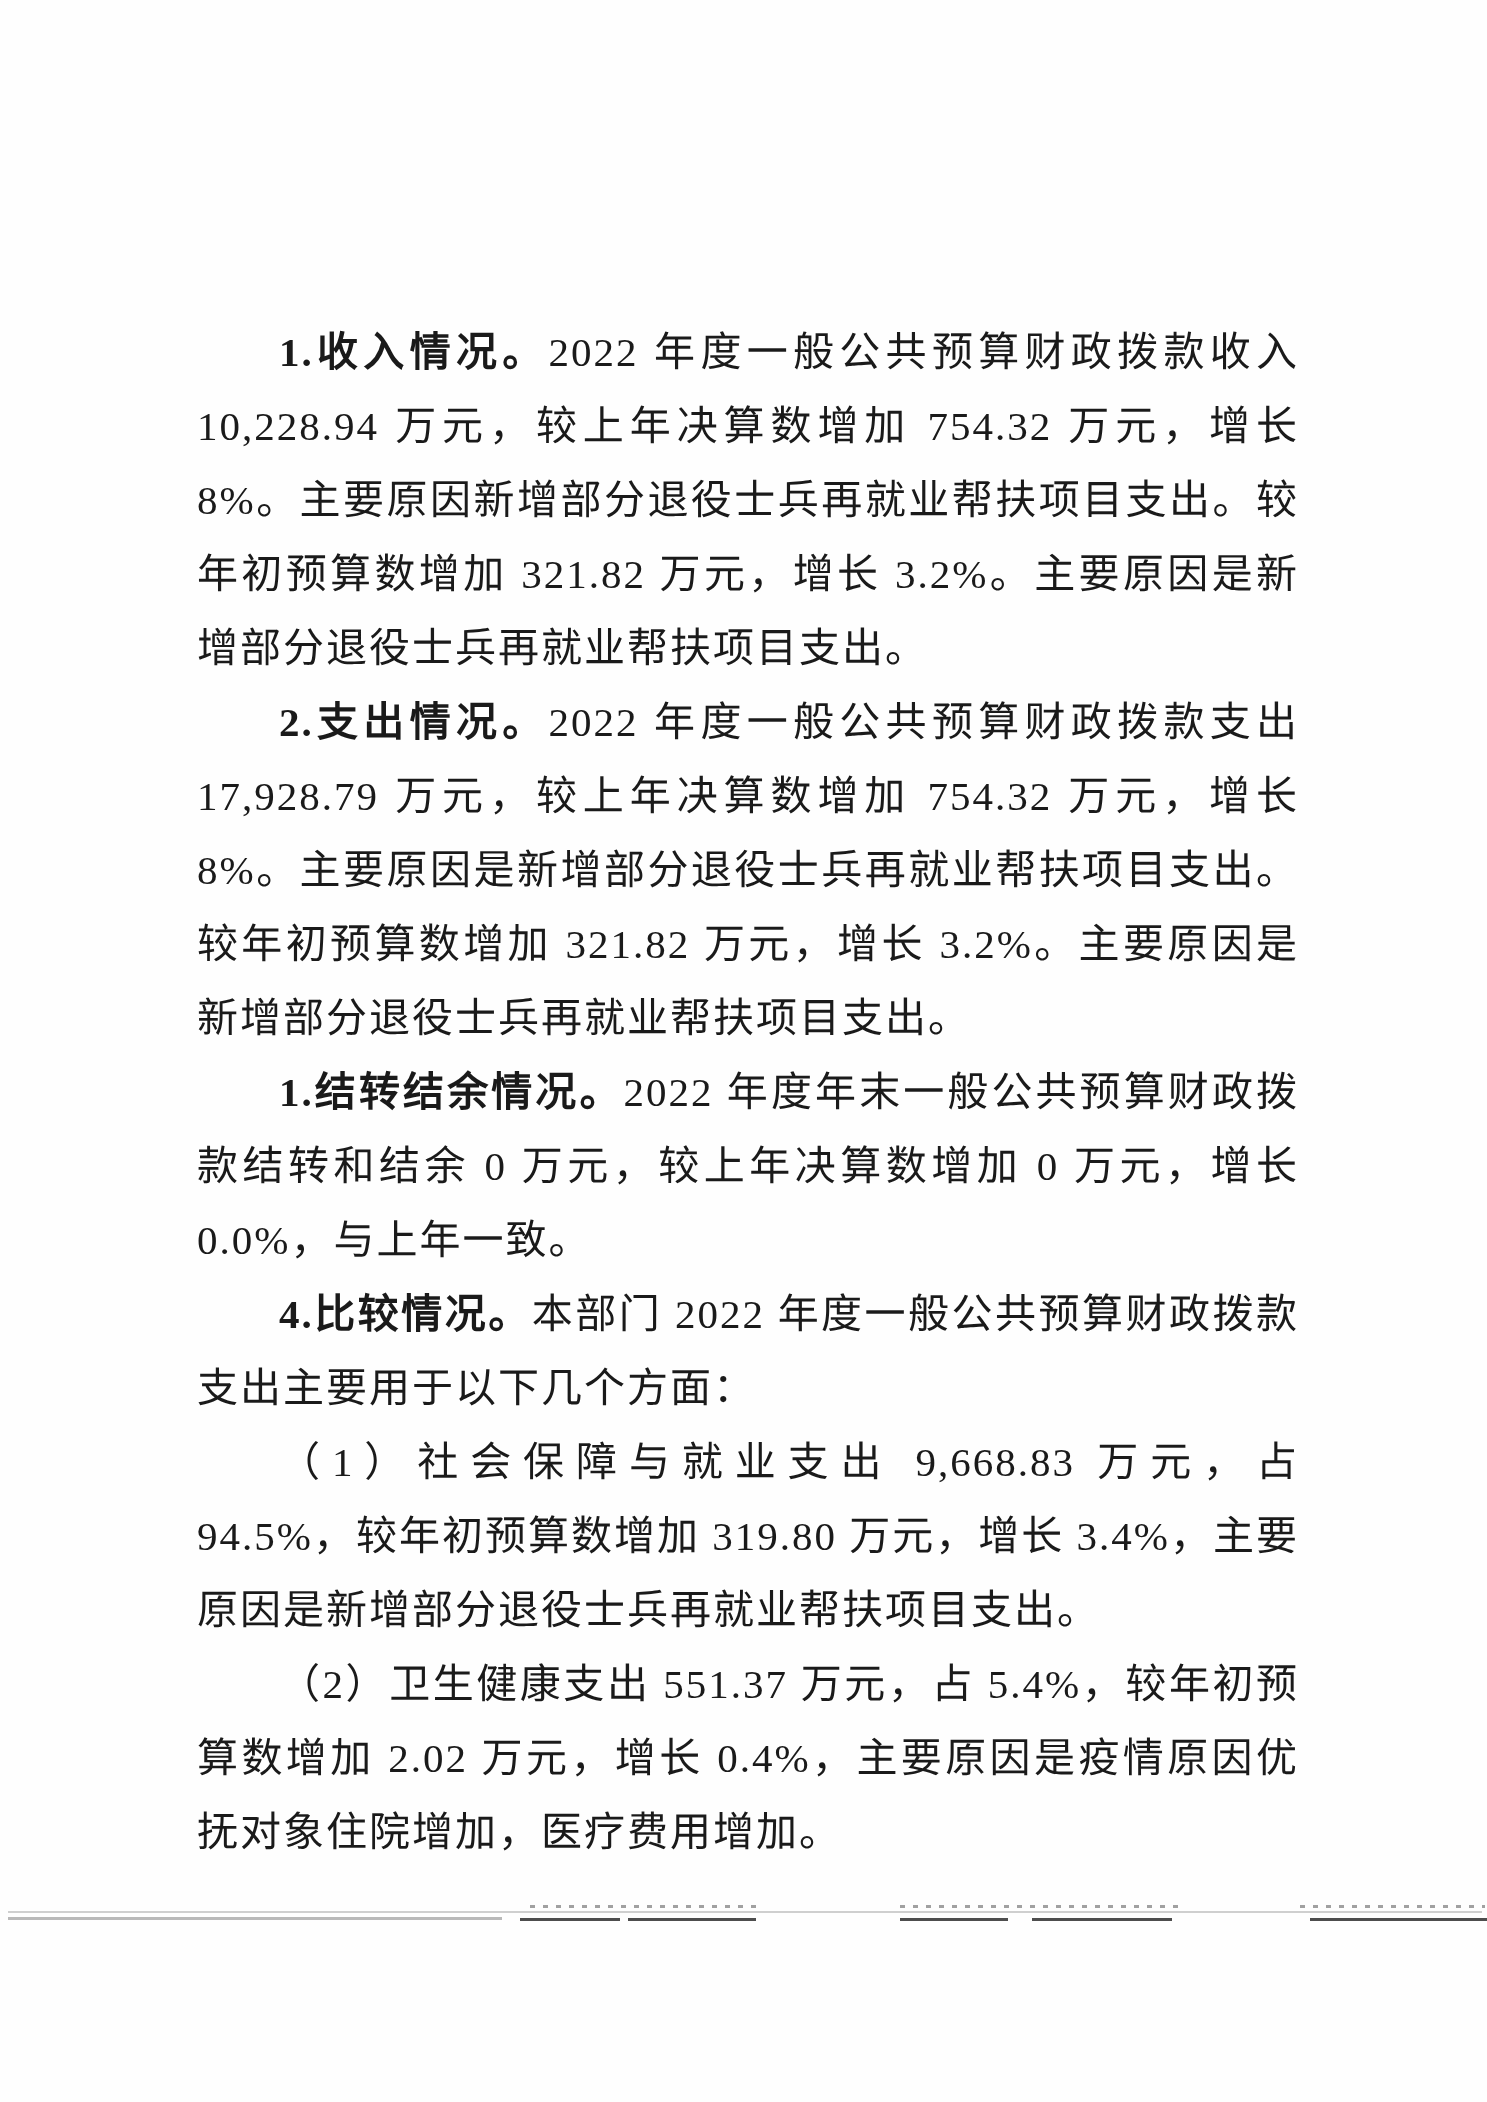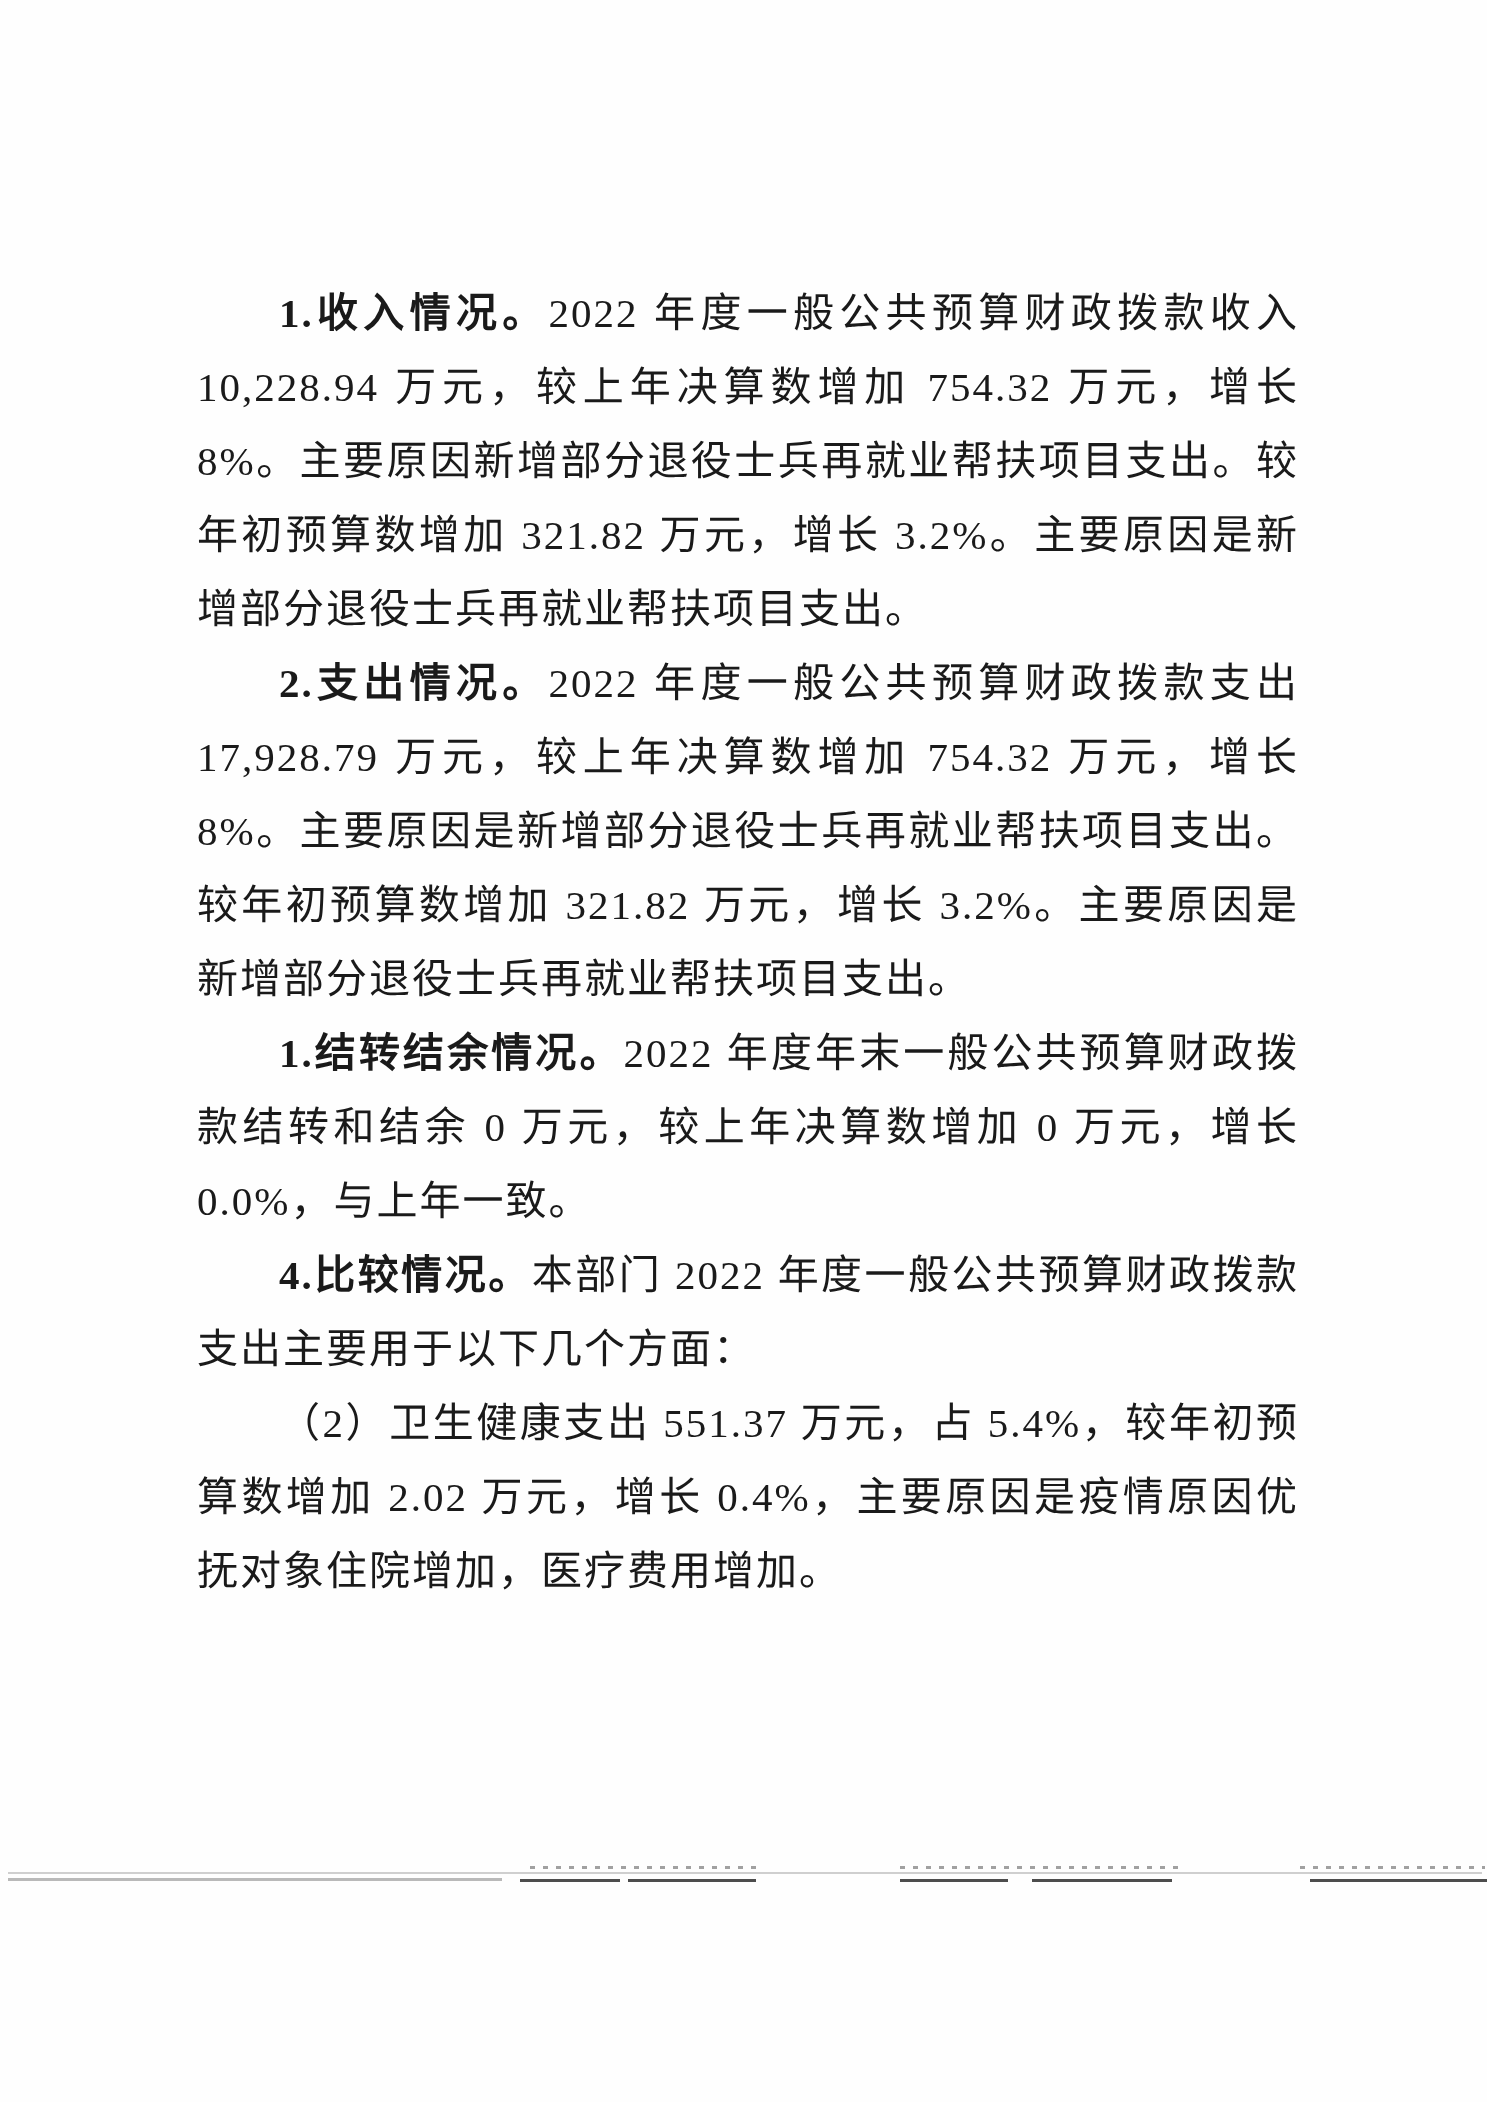--- a/index.html
+++ b/index.html
@@ -11,20 +11,21 @@
     height: 2102px;
     position: relative;
     background: #fefefe;
     overflow: hidden;
     font-family: "Liberation Serif", "DejaVu Serif", serif;
   }
   .page {
     position: absolute;
     inset: 0;
     background: #fefefe;
+    margin-top: 39px;
   }
   .text-block {
     position: absolute;
     left: 197px;
     top: 276px;
     width: 1102px;
     color: #1a1a1a;
     font-size: 41px;
     line-height: 74px;
     letter-spacing: 2px;
@@ -94,20 +95,23 @@
     </p>
 
     <p>
       <span class="para-heading">1.结转结余情况。</span><span>2022 年度年末一般公共预算财政拨款结转和结余 0 万元，较上年决算数增加 0 万元，增长 0.0%，与上年一致。</span>
     </p>
 
     <p>
       <span class="para-heading">4.比较情况。</span><span>本部门 2022 年度一般公共预算财政拨款支出主要用于以下几个方面：</span>
     </p>
 
+    <p>
+      <span class="para-heading"></span><span>（1）社会保障与就业支出 9,668.83 万元，占 94.5%，较年初预算数增加 319.80 万元，增长 3.4%，主要原因是新增部分退役士兵再就业帮扶项目支出。</span>
+    </p>
 
     <p>
       <span class="para-heading"></span><span>（2）卫生健康支出 551.37 万元，占 5.4%，较年初预算数增加 2.02 万元，增长 0.4%，主要原因是疫情原因优抚对象住院增加，医疗费用增加。</span>
     </p>
 
   </div>
 
   <div class="artifact-line-light"></div>
   <div class="artifact-line-mid"></div>
   <div class="artifact-speck-row speck-1"></div>

